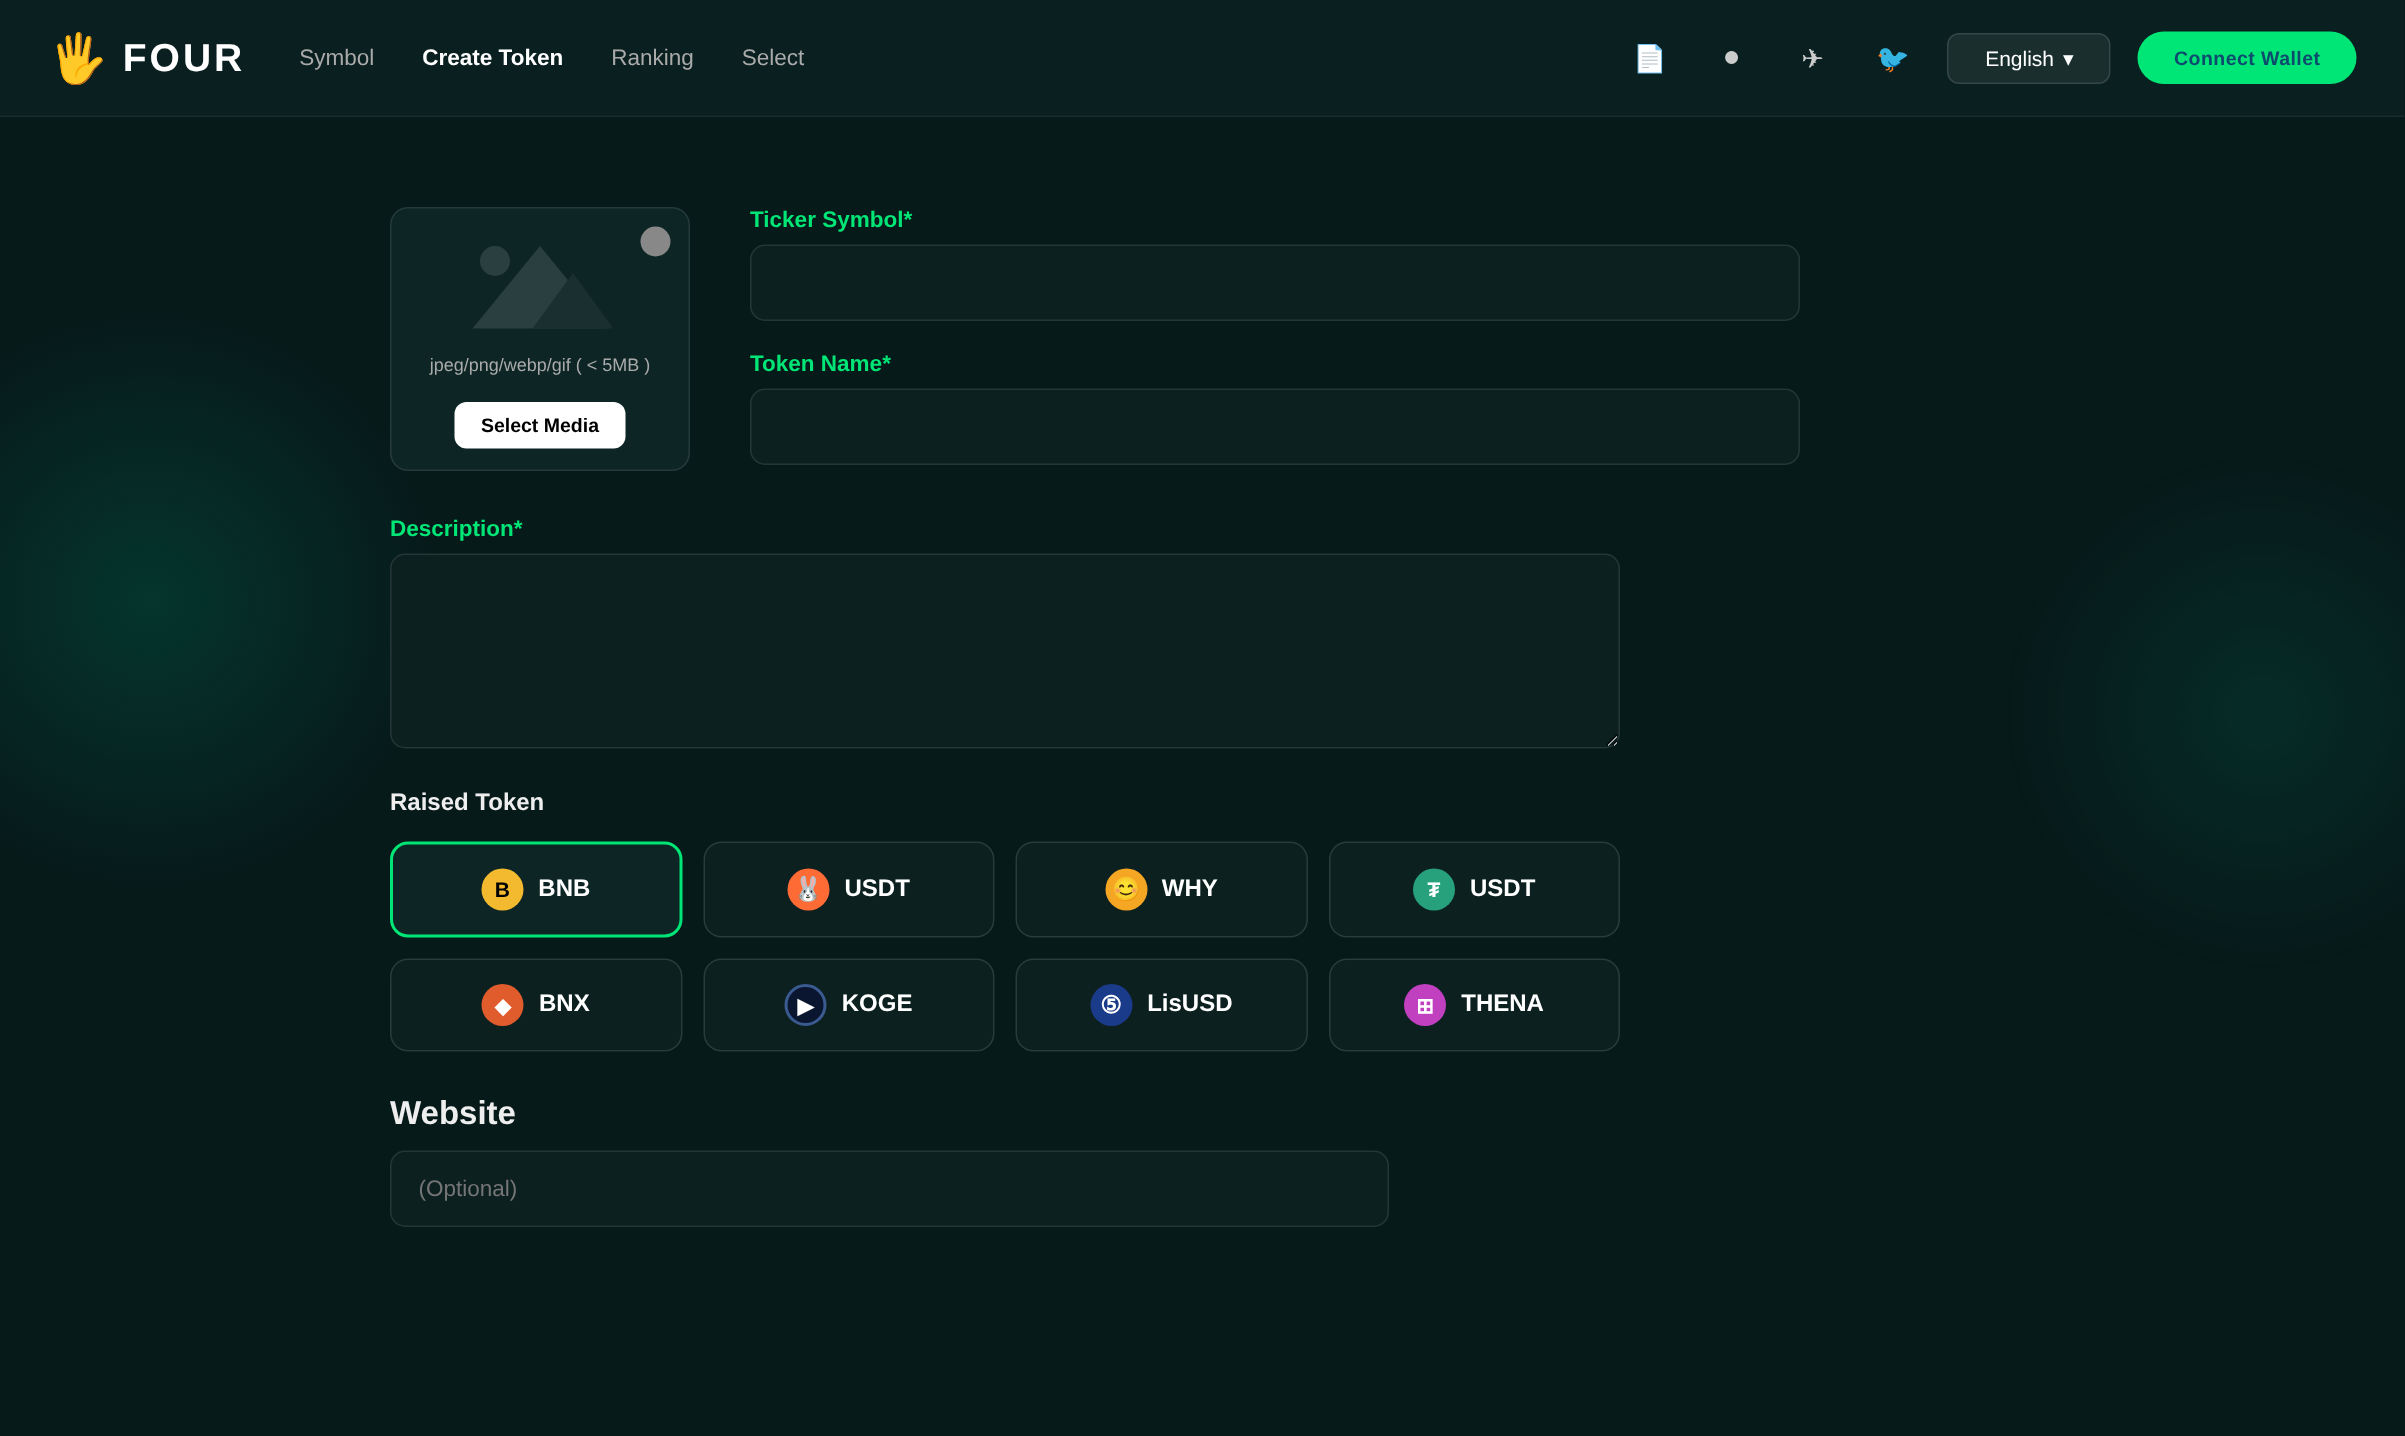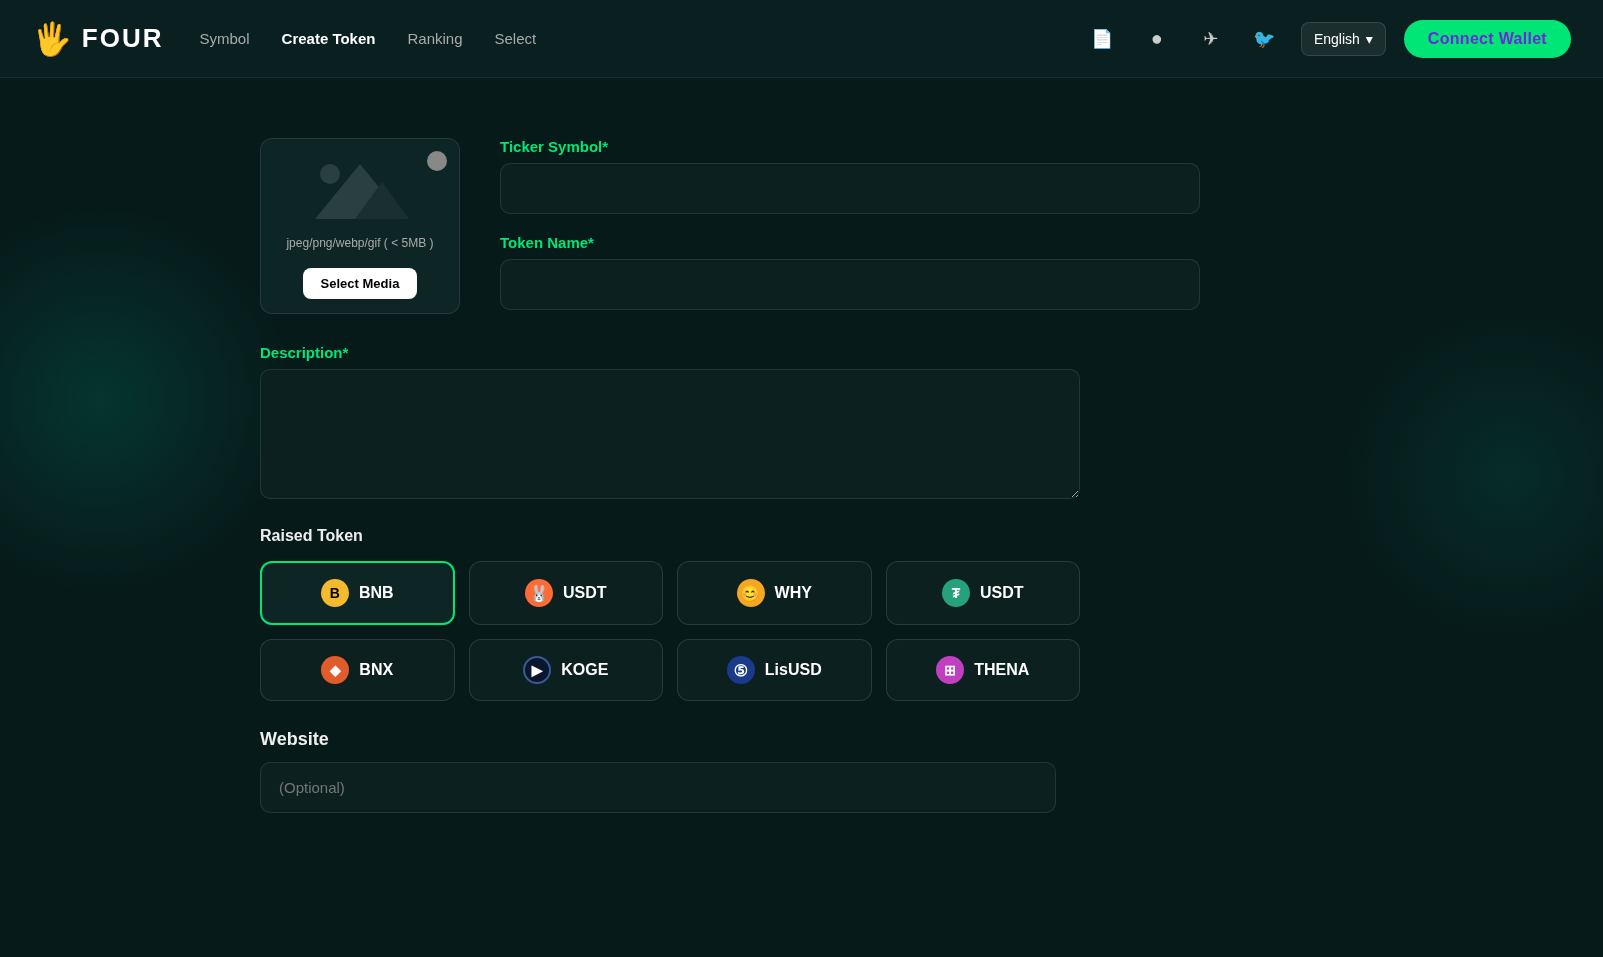--- a/index.html
+++ b/index.html
@@ -99,35 +99,35 @@
       display: flex;
       align-items: center;
       justify-content: center;
       border-radius: 6px;
       transition: background 0.2s;
     }
     .lang-btn {
       background: #1a2e2e;
       border: 1px solid rgba(255,255,255,0.12);
       color: #fff;
-      padding: 8px 12px;
+      padding: 8px 24px;
       border-radius: 8px;
       cursor: pointer;
       font-size: 14px;
       display: flex;
       align-items: center;
       gap: 6px;
     }
     .connect-btn {
       background: #00e676;
-      color: #6d28d9;
+      color: #0c4a6e;
       border: none;
       padding: 10px 24px;
       border-radius: 24px;
-      font-size: 16px;
+      font-size: 13px;
       font-weight: 700;
       cursor: pointer;
       letter-spacing: 0.3px;
     }
 
     
     .main {
       position: relative;
       z-index: 1;
       padding: 60px 0 60px 260px;
@@ -273,34 +273,34 @@
       display: flex;
       align-items: center;
       justify-content: center;
       font-size: 16px;
     }
 
     .website-section {
       margin-top: 28px;
     }
     .website-label {
-      font-size: 18px;
+      font-size: 22px;
       font-weight: 600;
       color: #eee;
       margin-bottom: 12px;
     }
     .website-input {
       background: #0d2020;
       border: 1px solid rgba(255,255,255,0.1);
       border-radius: 10px;
       padding: 16px 18px;
       color: #aaa;
       font-size: 15px;
       outline: none;
-      width: 796px;
+      width: 666px;
       max-width: 100%;
     }
 
     
     .mountain-svg { display: block; }
   </style>
 </head>
 <body>
 
 <nav class="navbar">

